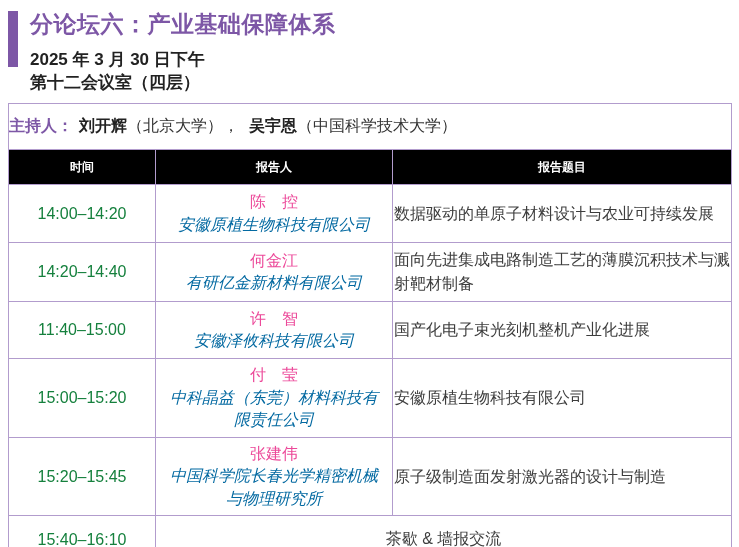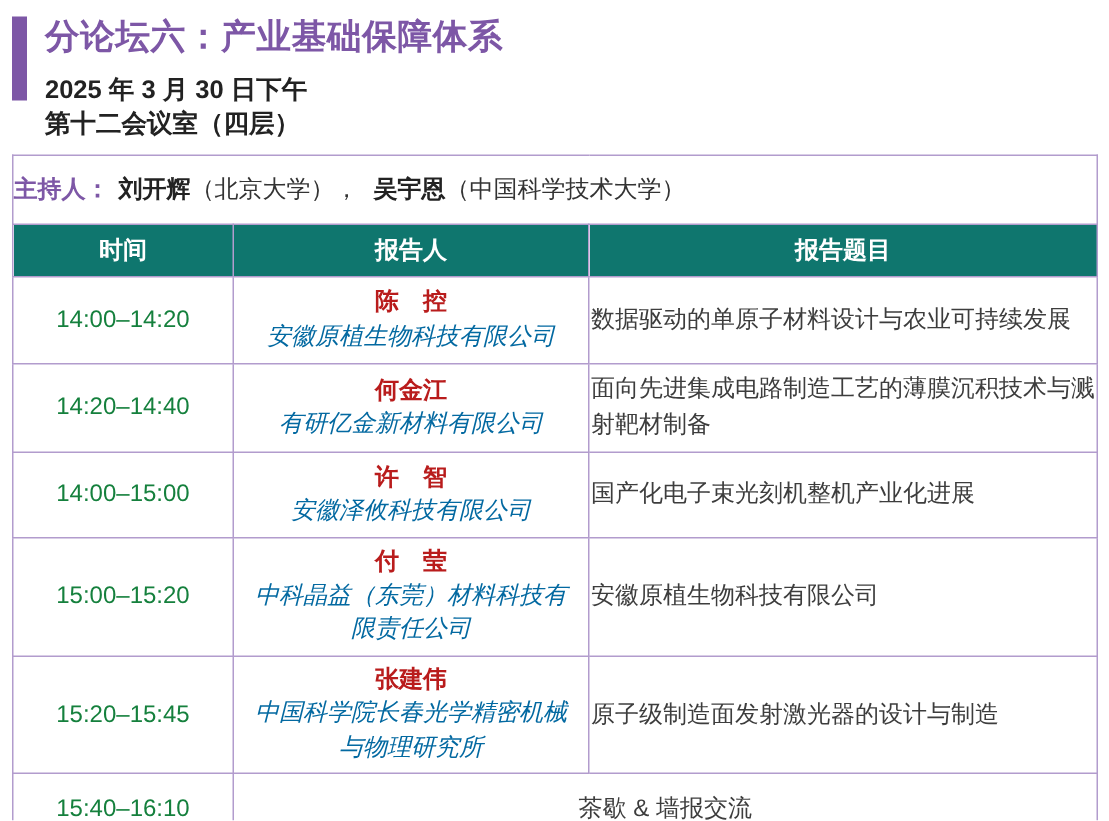--- a/index.html
+++ b/index.html
@@ -65,40 +65,40 @@
     text-align: left;
     background: #ffffff;
     vertical-align: middle;
   }
   .host-label { color: #7d57a6; font-weight: bold; margin-right: 6px; }
   .host-name  { font-weight: bold; color: #222222; }
   .host-aff   { color: #333333; }
   .host-sep   { margin-right: 10px; color: #333333; }
   tr.head-row th {
     height: 32px;
-    background: #0f766e;
+    background: #000000;
     color: #ffffff;
     font-weight: bold;
-    font-size: 16px;
+    font-size: 12px;
     text-align: center;
     vertical-align: middle;
     margin-top: 44px;
   }
   td.cell-time {
     text-align: center;
     vertical-align: middle;
     color: #15803d;
   }
   td.cell-speaker {
     text-align: center;
     vertical-align: middle;
     padding: 4px 11px;
     line-height: 1.4;
   }
-  .speaker-name { font-weight: bold; color: #b91c1c; }
+  .speaker-name { font-weight: normal; color: #ec4899; }
   .speaker-affiliation { color: #0369a1; font-style: italic; }
   td.cell-topic {
     text-align: left;
     vertical-align: middle;
     padding: 5px 1px;
     line-height: 1.5;
   }
   td.cell-break {
     text-align: center;
     vertical-align: middle;
@@ -151,21 +151,21 @@
     <tr style="height:58px">
       <td class="cell-time">14:20–14:40</td>
       <td class="cell-speaker">
         <div class="speaker-name">何金江</div>
         <div class="speaker-affiliation">有研亿金新材料有限公司</div>
       </td>
       <td class="cell-topic">面向先进集成电路制造工艺的薄膜沉积技术与溅射靶材制备</td>
     </tr>
 
     <tr style="height:57px">
-      <td class="cell-time">14:00–15:00</td>
+      <td class="cell-time">11:40–15:00</td>
       <td class="cell-speaker">
         <div class="speaker-name">许　智</div>
         <div class="speaker-affiliation">安徽泽攸科技有限公司</div>
       </td>
       <td class="cell-topic">国产化电子束光刻机整机产业化进展</td>
     </tr>
 
     <tr style="height:79px">
       <td class="cell-time">15:00–15:20</td>
       <td class="cell-speaker">

